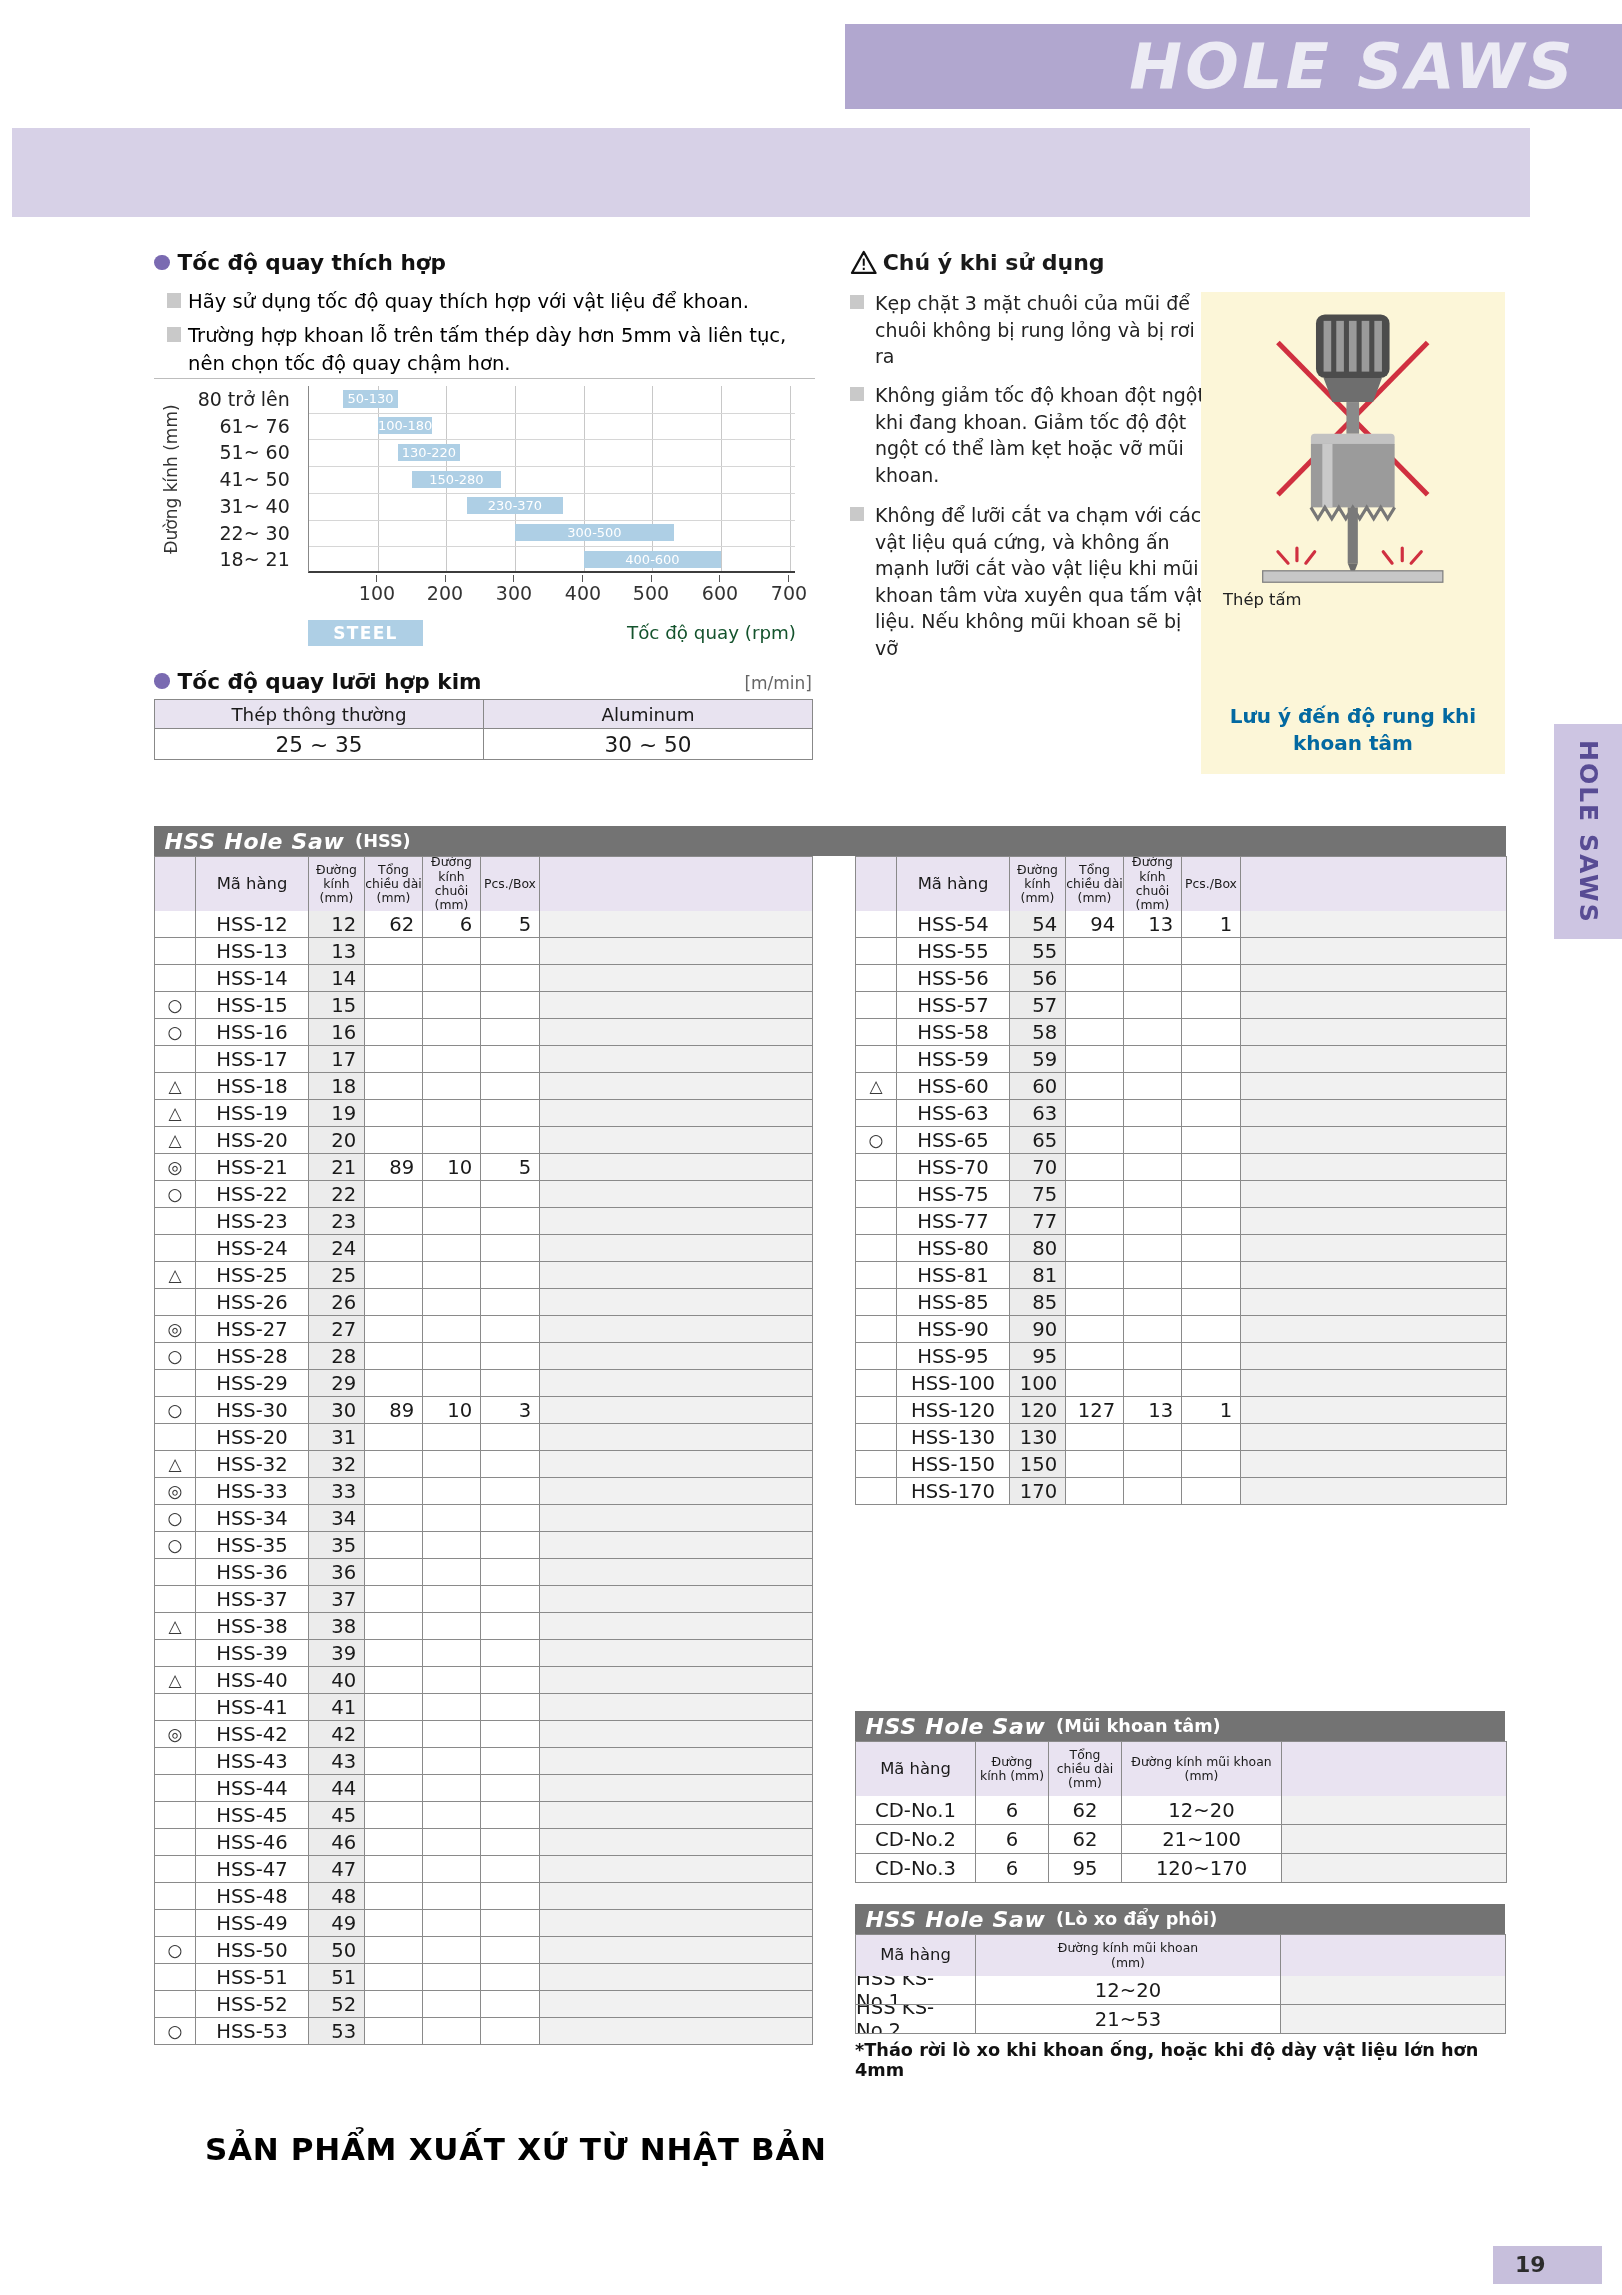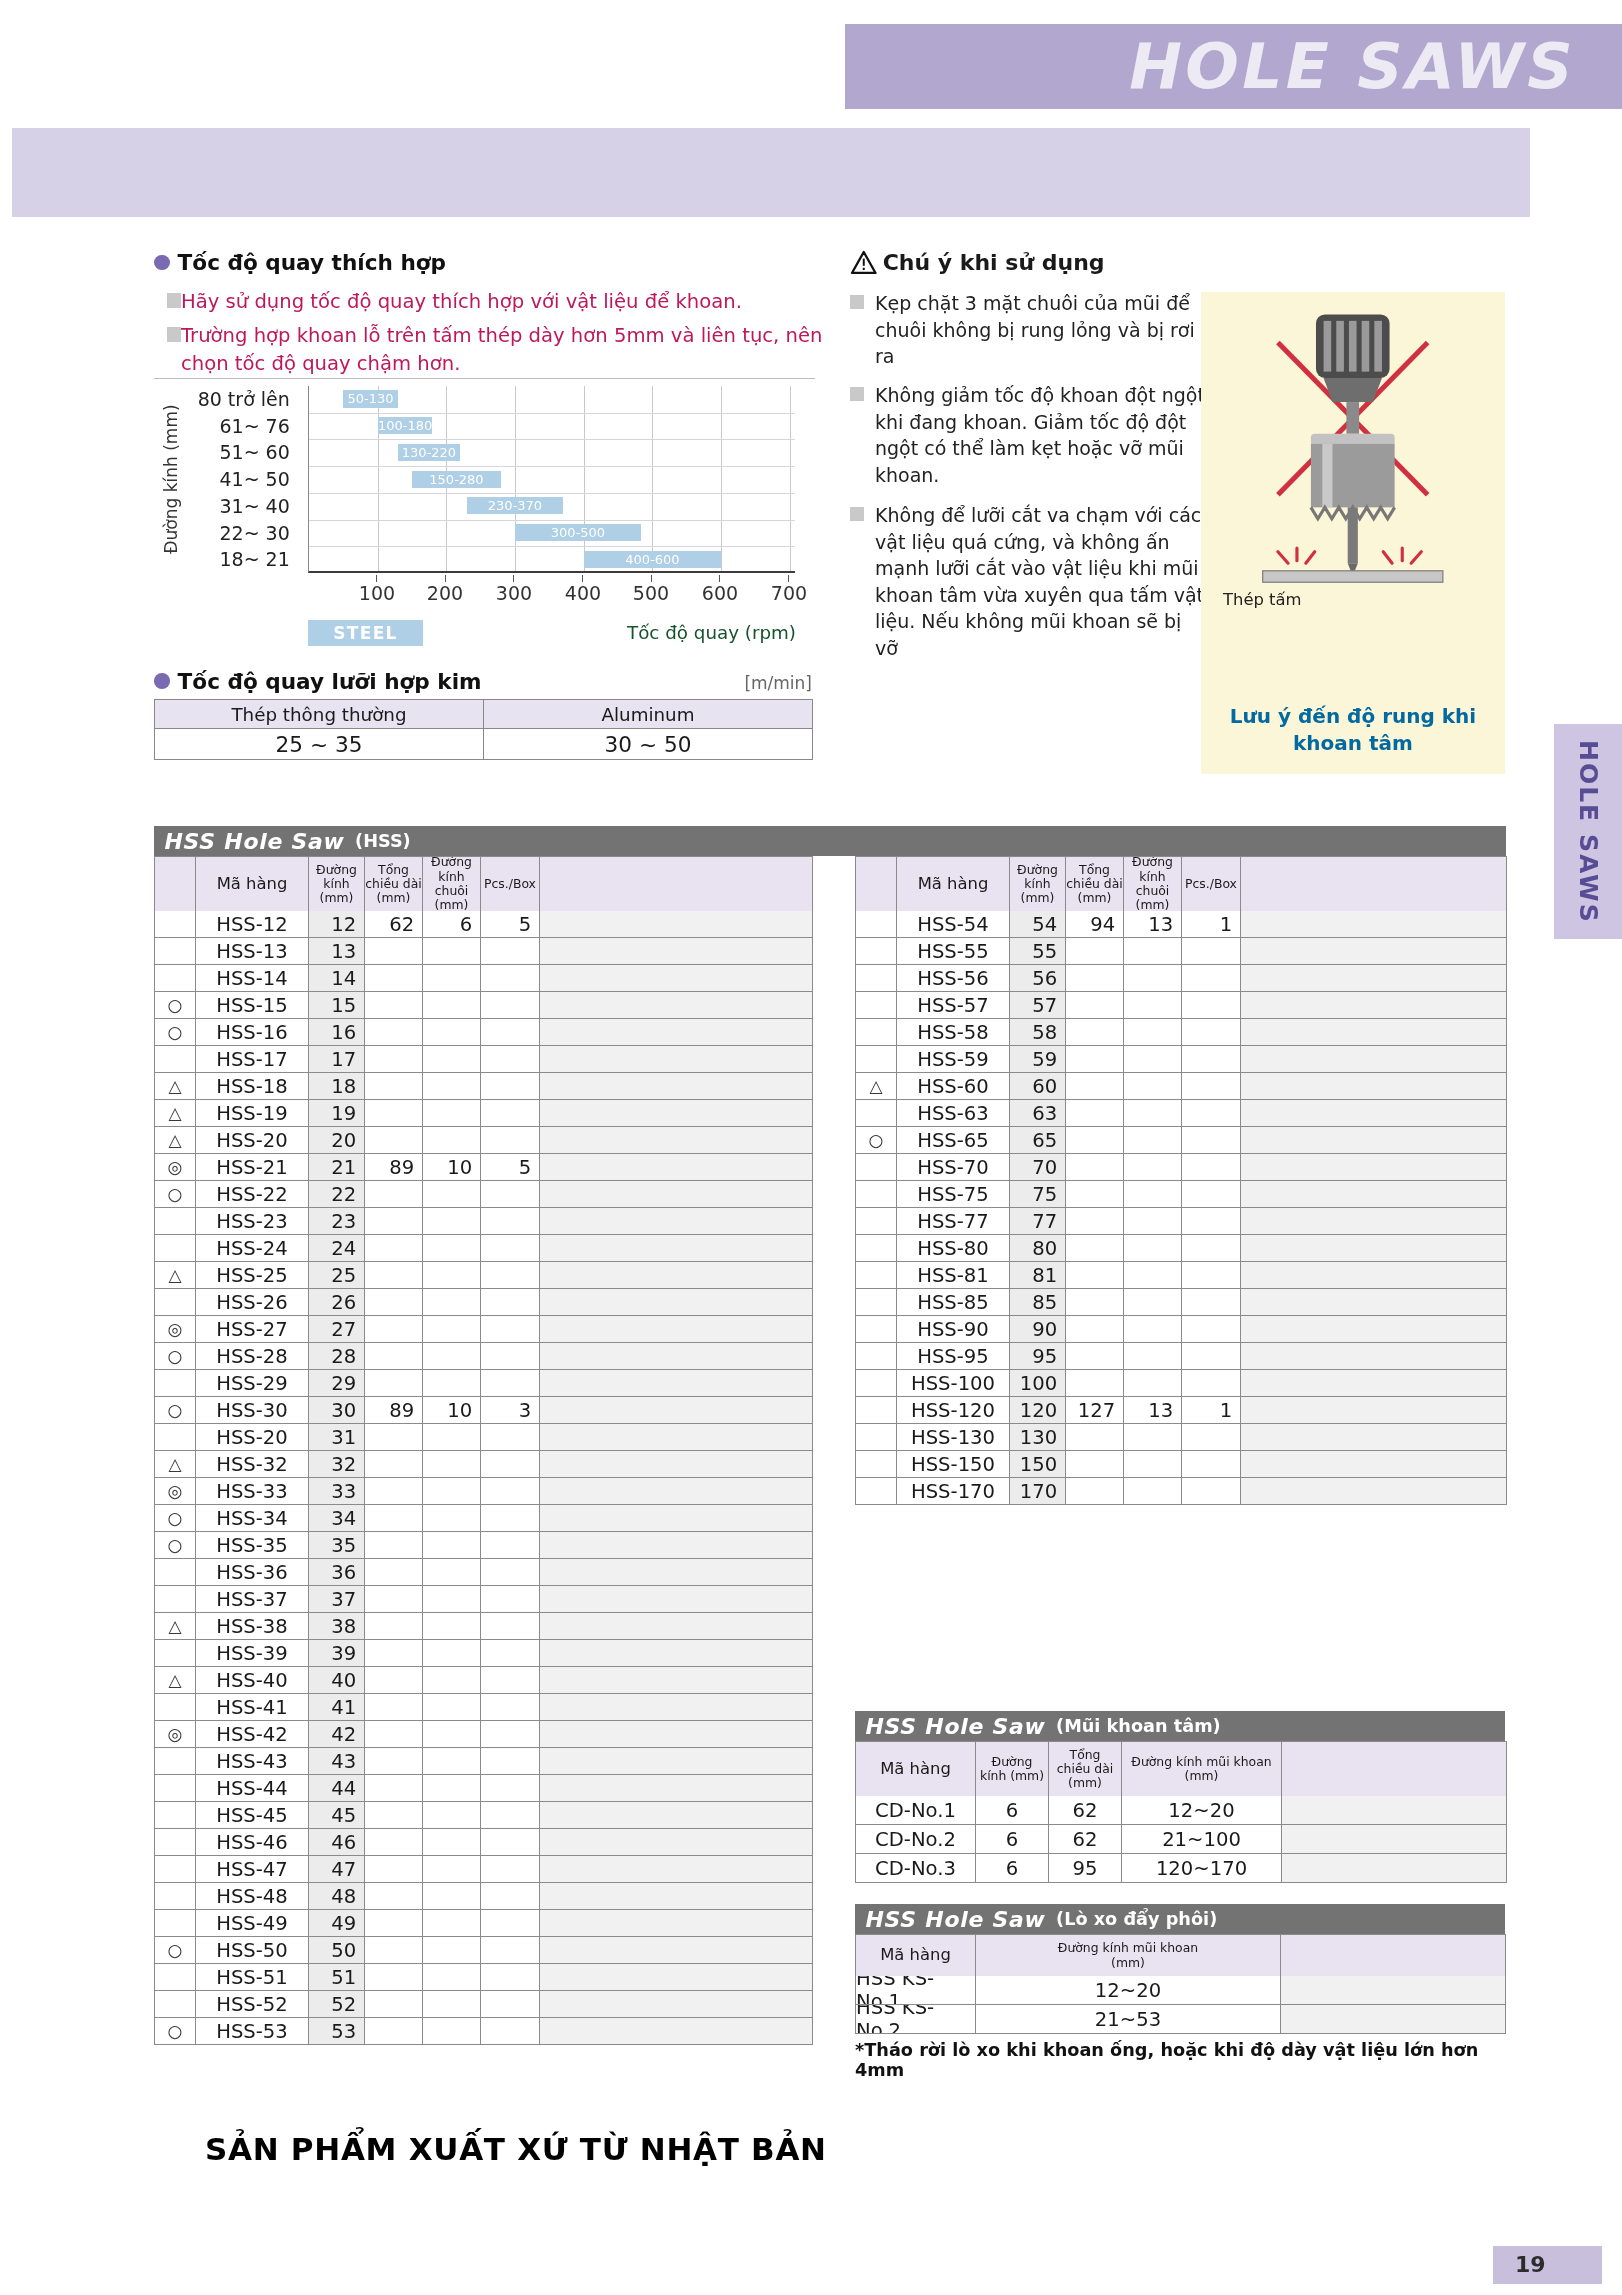--- a/index.html
+++ b/index.html
@@ -11,21 +11,21 @@
   .band-top { left:845px; top:23.6px; width:777px; height:85px; background:#b1a7cf; display:flex; align-items:center; justify-content:flex-end; padding-right:46px; }
   .hs-title { font-size:63px; font-weight:bold; font-style:italic; color:#ecebf4; letter-spacing:3.3px; white-space:nowrap; }
   .band-2 { left:11.8px; top:128px; width:1518px; height:89px; background:#d7d1e7; }
   .side-tab { left:1554px; top:724px; width:69px; height:215px; background:#cdc5e2; display:flex; align-items:center; justify-content:center; }
   .side-tab span { writing-mode:vertical-rl; font-weight:bold; font-size:25px; color:#584c94; letter-spacing:2px; }
   .page-num { left:1493px; top:2246px; width:109px; height:38px; background:#c7bfdc; font-size:22px; font-weight:bold; color:#2c2c2c; line-height:38px; padding-left:22px; }
 
   
   .sec-title { display:flex; align-items:center; font-size:21.6px; font-weight:bold; color:#111; }
   .dot { width:15.7px; height:15.7px; border-radius:50%; background:#7a6ab1; margin-right:7.9px; flex:0 0 auto; }
-  .bullet { padding-left:14px; font-size:19.6px; line-height:1.42; color:#be185d; }
+  .bullet { padding-left:21px; font-size:19.6px; line-height:1.42; color:#000000; }
   .bullet::before { content:""; position:absolute; left:0; top:5.2px; width:14.4px; height:14.4px; background:#c9c9c9; }
 
   
   #chart { left:154px; top:378px; width:661px; height:288px; border-top:0.7px solid #bdbdbd; }
   #chart-cats { position:absolute; left:0; top:6.5px; width:145px; height:187px; }
   .cat { position:absolute; left:0; width:100%; text-align:right; padding-right:9.2px; font-size:19px; color:#222; white-space:nowrap; }
   #chart-plot { position:absolute; left:154px; top:6.5px; width:487px; height:187px; border-left:0.7px solid #888; border-bottom:2px solid #3c3c3c; }
   .gridline { position:absolute; top:0; bottom:0; width:0.7px; background:#c8c8c8; }
   .rowsep { position:absolute; left:0; right:0; height:0.7px; background:#d6d6d6; }
   .bar { position:absolute; height:17.7px; background:#aecfe5; color:#ffffff; font-size:13px; text-align:center; line-height:17.7px; white-space:nowrap; overflow:hidden; }
@@ -119,21 +119,21 @@
         <div class="rowsep" style="top: 53px;"></div>
         <div class="rowsep" style="top: 80px;"></div>
         <div class="rowsep" style="top: 107px;"></div>
         <div class="rowsep" style="top: 134px;"></div>
         <div class="rowsep" style="top: 160px;"></div>
         <div class="bar" style="left: 34px; width: 55px; top: 4.5px;">50-130</div>
         <div class="bar" style="left: 69px; width: 54px; top: 31px;">100-180</div>
         <div class="bar" style="left: 89px; width: 62px; top: 58px;">130-220</div>
         <div class="bar" style="left: 103px; width: 89px; top: 85px;">150-280</div>
         <div class="bar" style="left: 158px; width: 96px; top: 111px;">230-370</div>
-        <div class="bar" style="left: 206px; width: 126px; top: 138px;">300-500</div>
+        <div class="bar" style="left: 206px; width: 159px; top: 138px;">300-500</div>
         <div class="bar" style="left: 275px; width: 137px; top: 165px;">400-600</div>
       </div>
     <div id="chart-xaxis">
         <div class="xmark" style="left: 68px;"></div>
         <div class="xtick" style="left: 43px;">100</div>
         <div class="xmark" style="left: 137px;"></div>
         <div class="xtick" style="left: 111px;">200</div>
         <div class="xmark" style="left: 205px;"></div>
         <div class="xtick" style="left: 180px;">300</div>
         <div class="xmark" style="left: 274px;"></div>

